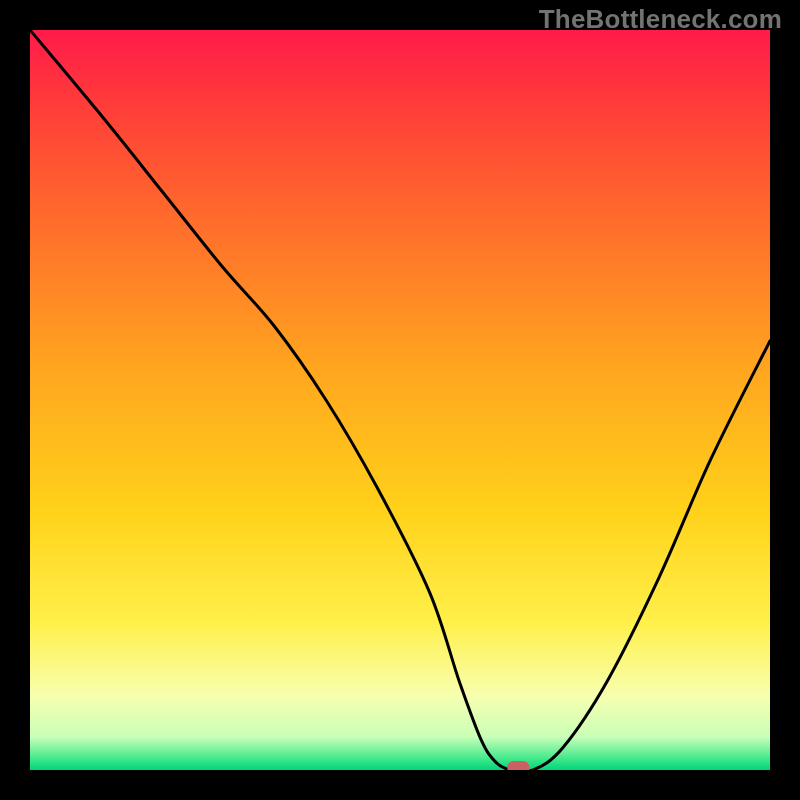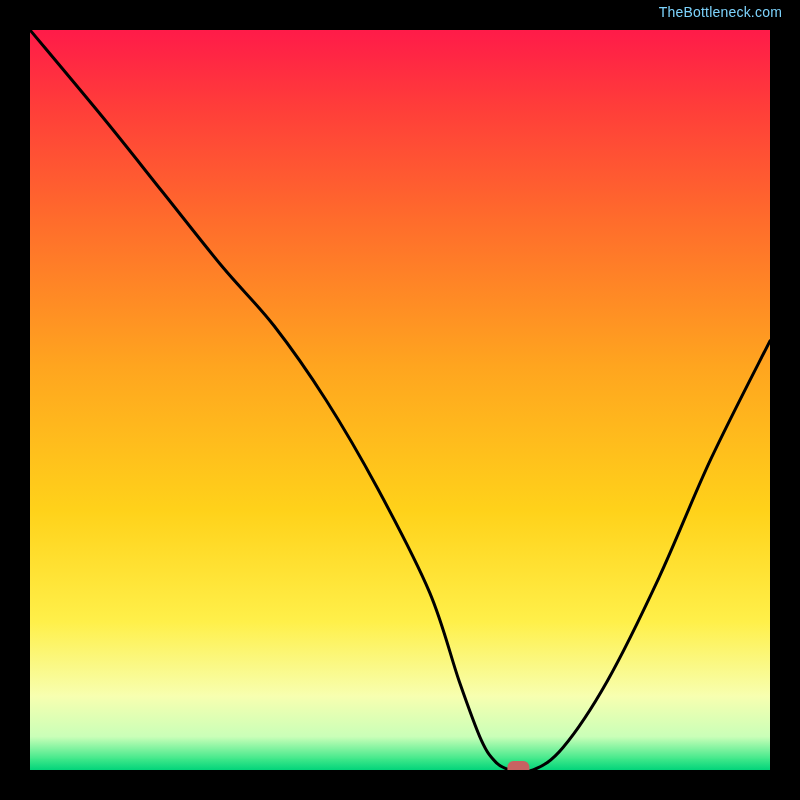--- a/index.html
+++ b/index.html
@@ -16,23 +16,23 @@
     top: 0;
     left: 0;
     width: 800px;
     height: 800px;
     background: #000;
   }
   .watermark {
     position: absolute;
     top: 4px;
     right: 18px;
-    color: #7dd3fc;
-    font-size: 14px;
-    font-weight: 400;
+    color: #737373;
+    font-size: 26px;
+    font-weight: 700;
     letter-spacing: 0.2px;
   }
   .plot {
     position: absolute;
     top: 30px;
     left: 30px;
     width: 740px;
     height: 740px;
     overflow: hidden;
   }

